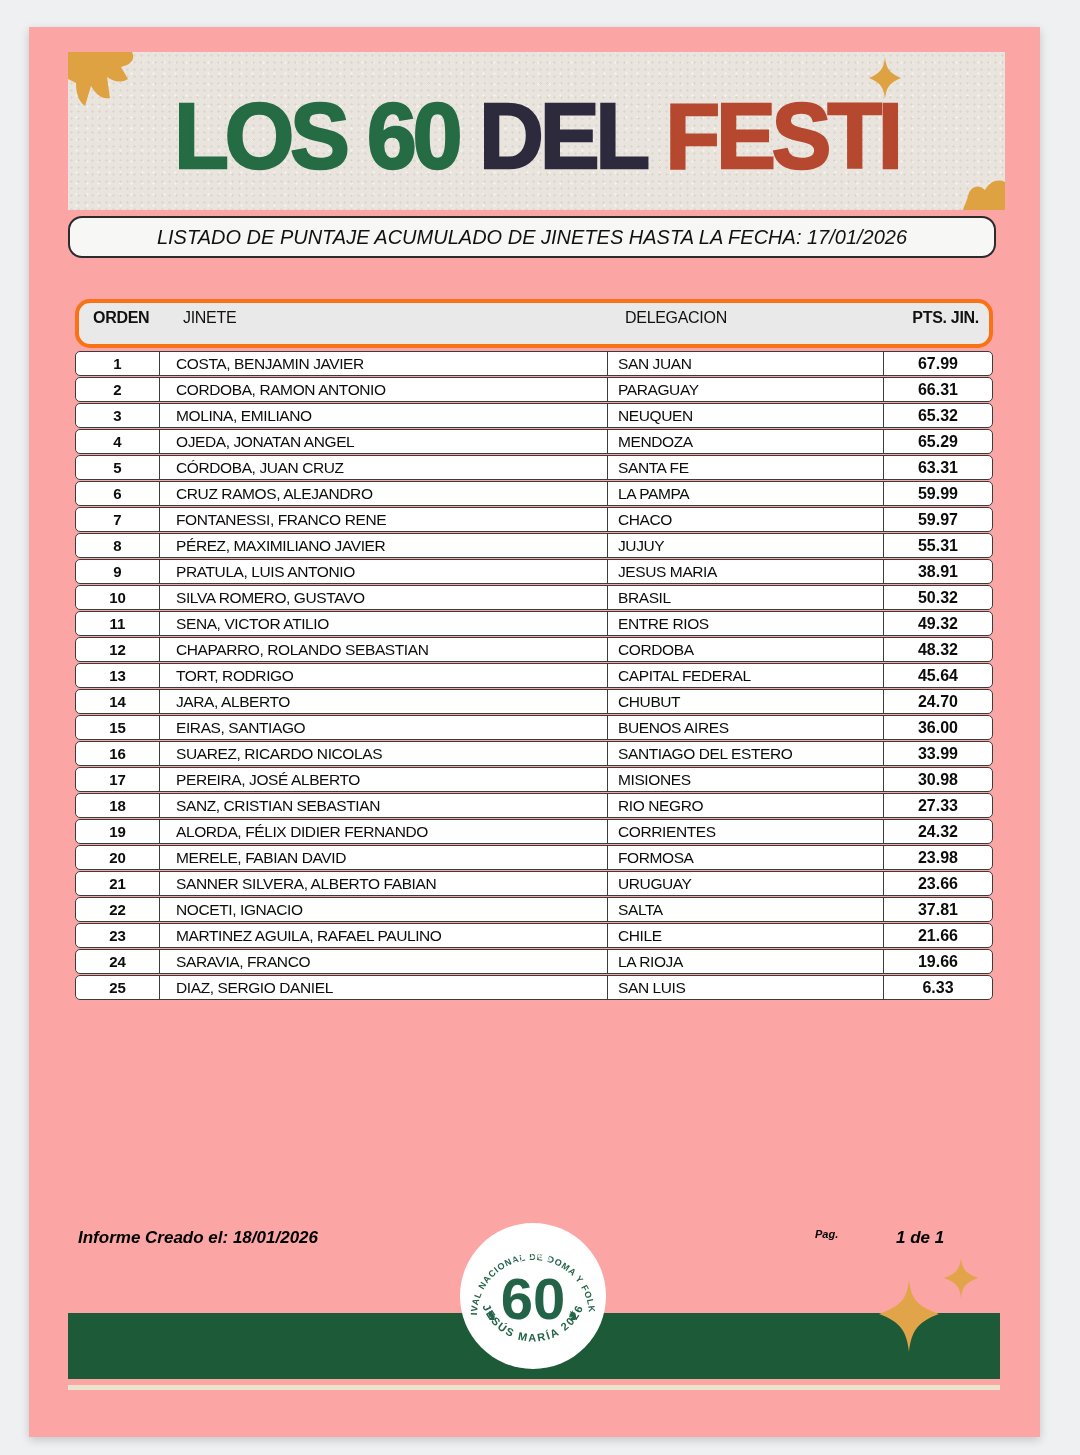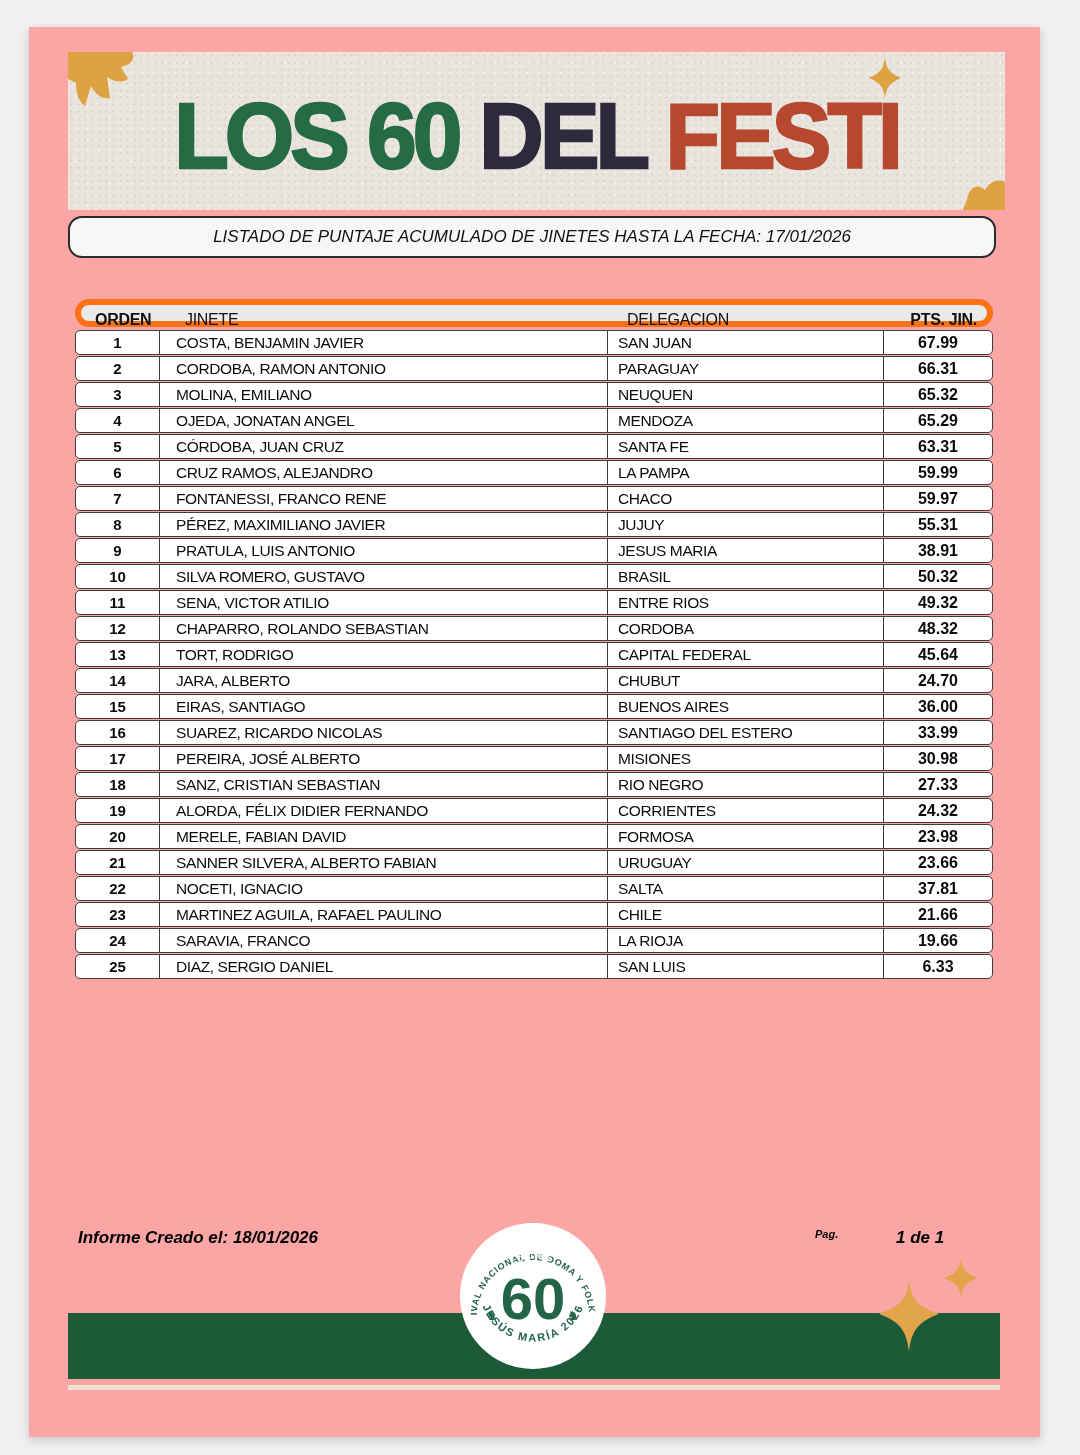--- a/index.html
+++ b/index.html
@@ -14,26 +14,26 @@
           background-size:7px 7px,11px 11px;background-position:0 0,3px 5px;
           display:flex;align-items:center;justify-content:center;overflow:hidden;}
   .banner-title{white-space:pre;font-weight:800;font-size:92px;letter-spacing:-4px;
                 -webkit-text-stroke:2.5px;padding-top:10px;transform:scaleX(.97);}
   .splash-tl{position:absolute;left:0;top:0;}
   .splash-br{position:absolute;right:0;bottom:0;}
   .banner-star{position:absolute;left:801px;top:5px;}
   
   .subtitle-box{position:absolute;left:39px;top:189px;width:924px;height:38px;border:2px solid #2b2b2b;
                 border-radius:14px;background:#f7f7f6;display:flex;align-items:center;justify-content:center;}
-  .subtitle-box span{font-style:italic;font-size:17px;color:#111;}
+  .subtitle-box span{font-style:italic;font-size:20px;color:#111;}
   .category-line{position:absolute;left:0;top:237px;width:1011px;text-align:center;
                  font-style:italic;font-size:19px;color:#111;}
   
   .table{position:absolute;left:46px;top:272px;width:918px;}
-  .thead{position:relative;height:28px;border:6px solid #f97316;border-radius:15px;background:#e9e9e9;
+  .thead{position:relative;height:49px;border:4px solid #f97316;border-radius:15px;background:#e9e9e9;
          box-sizing:border-box;margin-bottom:3px;}
   .thead span{position:absolute;top:6px;font-size:16px;color:#111;letter-spacing:-0.3px;}
   .th-orden{left:14px;font-weight:bold;}
   .th-jinete{left:104px;}
   .th-deleg{left:546px;}
   .th-pts{right:10px;font-weight:bold;}
   .trow{display:grid;grid-template-columns:84px 448px 276px 1fr;height:23px;border:1px solid #3c3c3c;
         border-radius:5px;background:#fff;box-sizing:content-box;margin-bottom:1px;overflow:hidden;}
   .cell{display:flex;align-items:center;font-size:15.5px;color:#0c0c0c;letter-spacing:-0.4px;}
   .cell:not(:last-child){border-right:1px solid #3c3c3c;}

